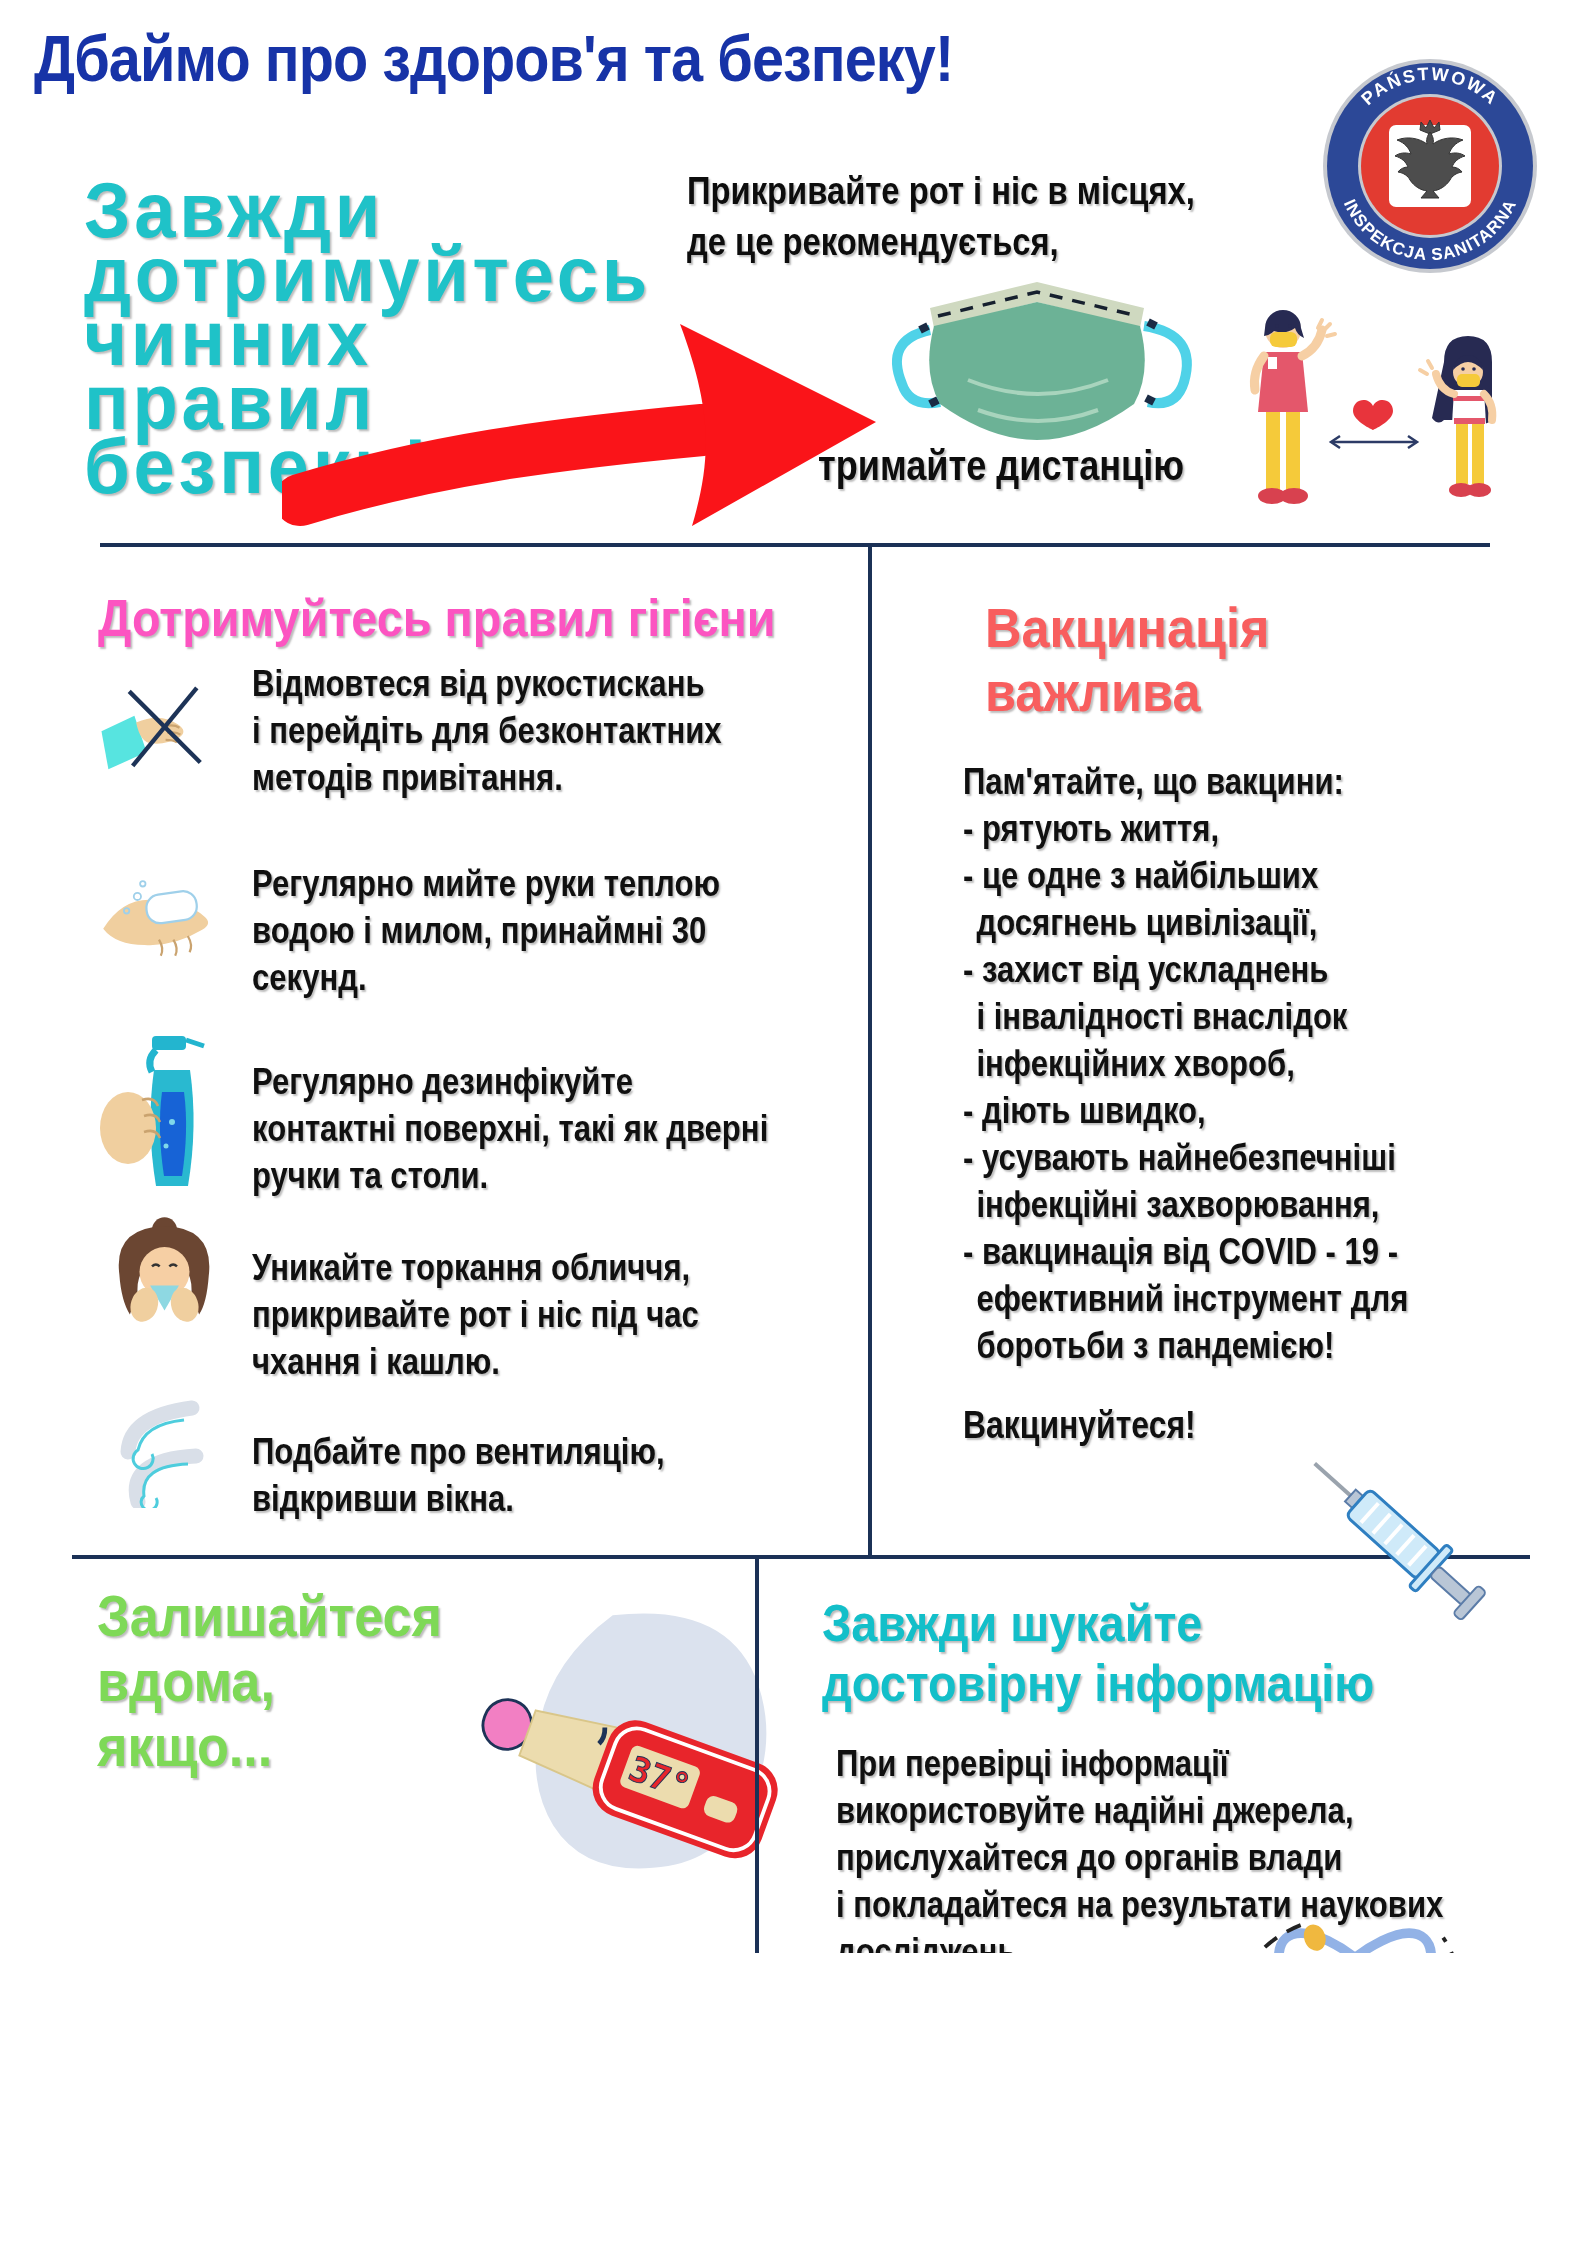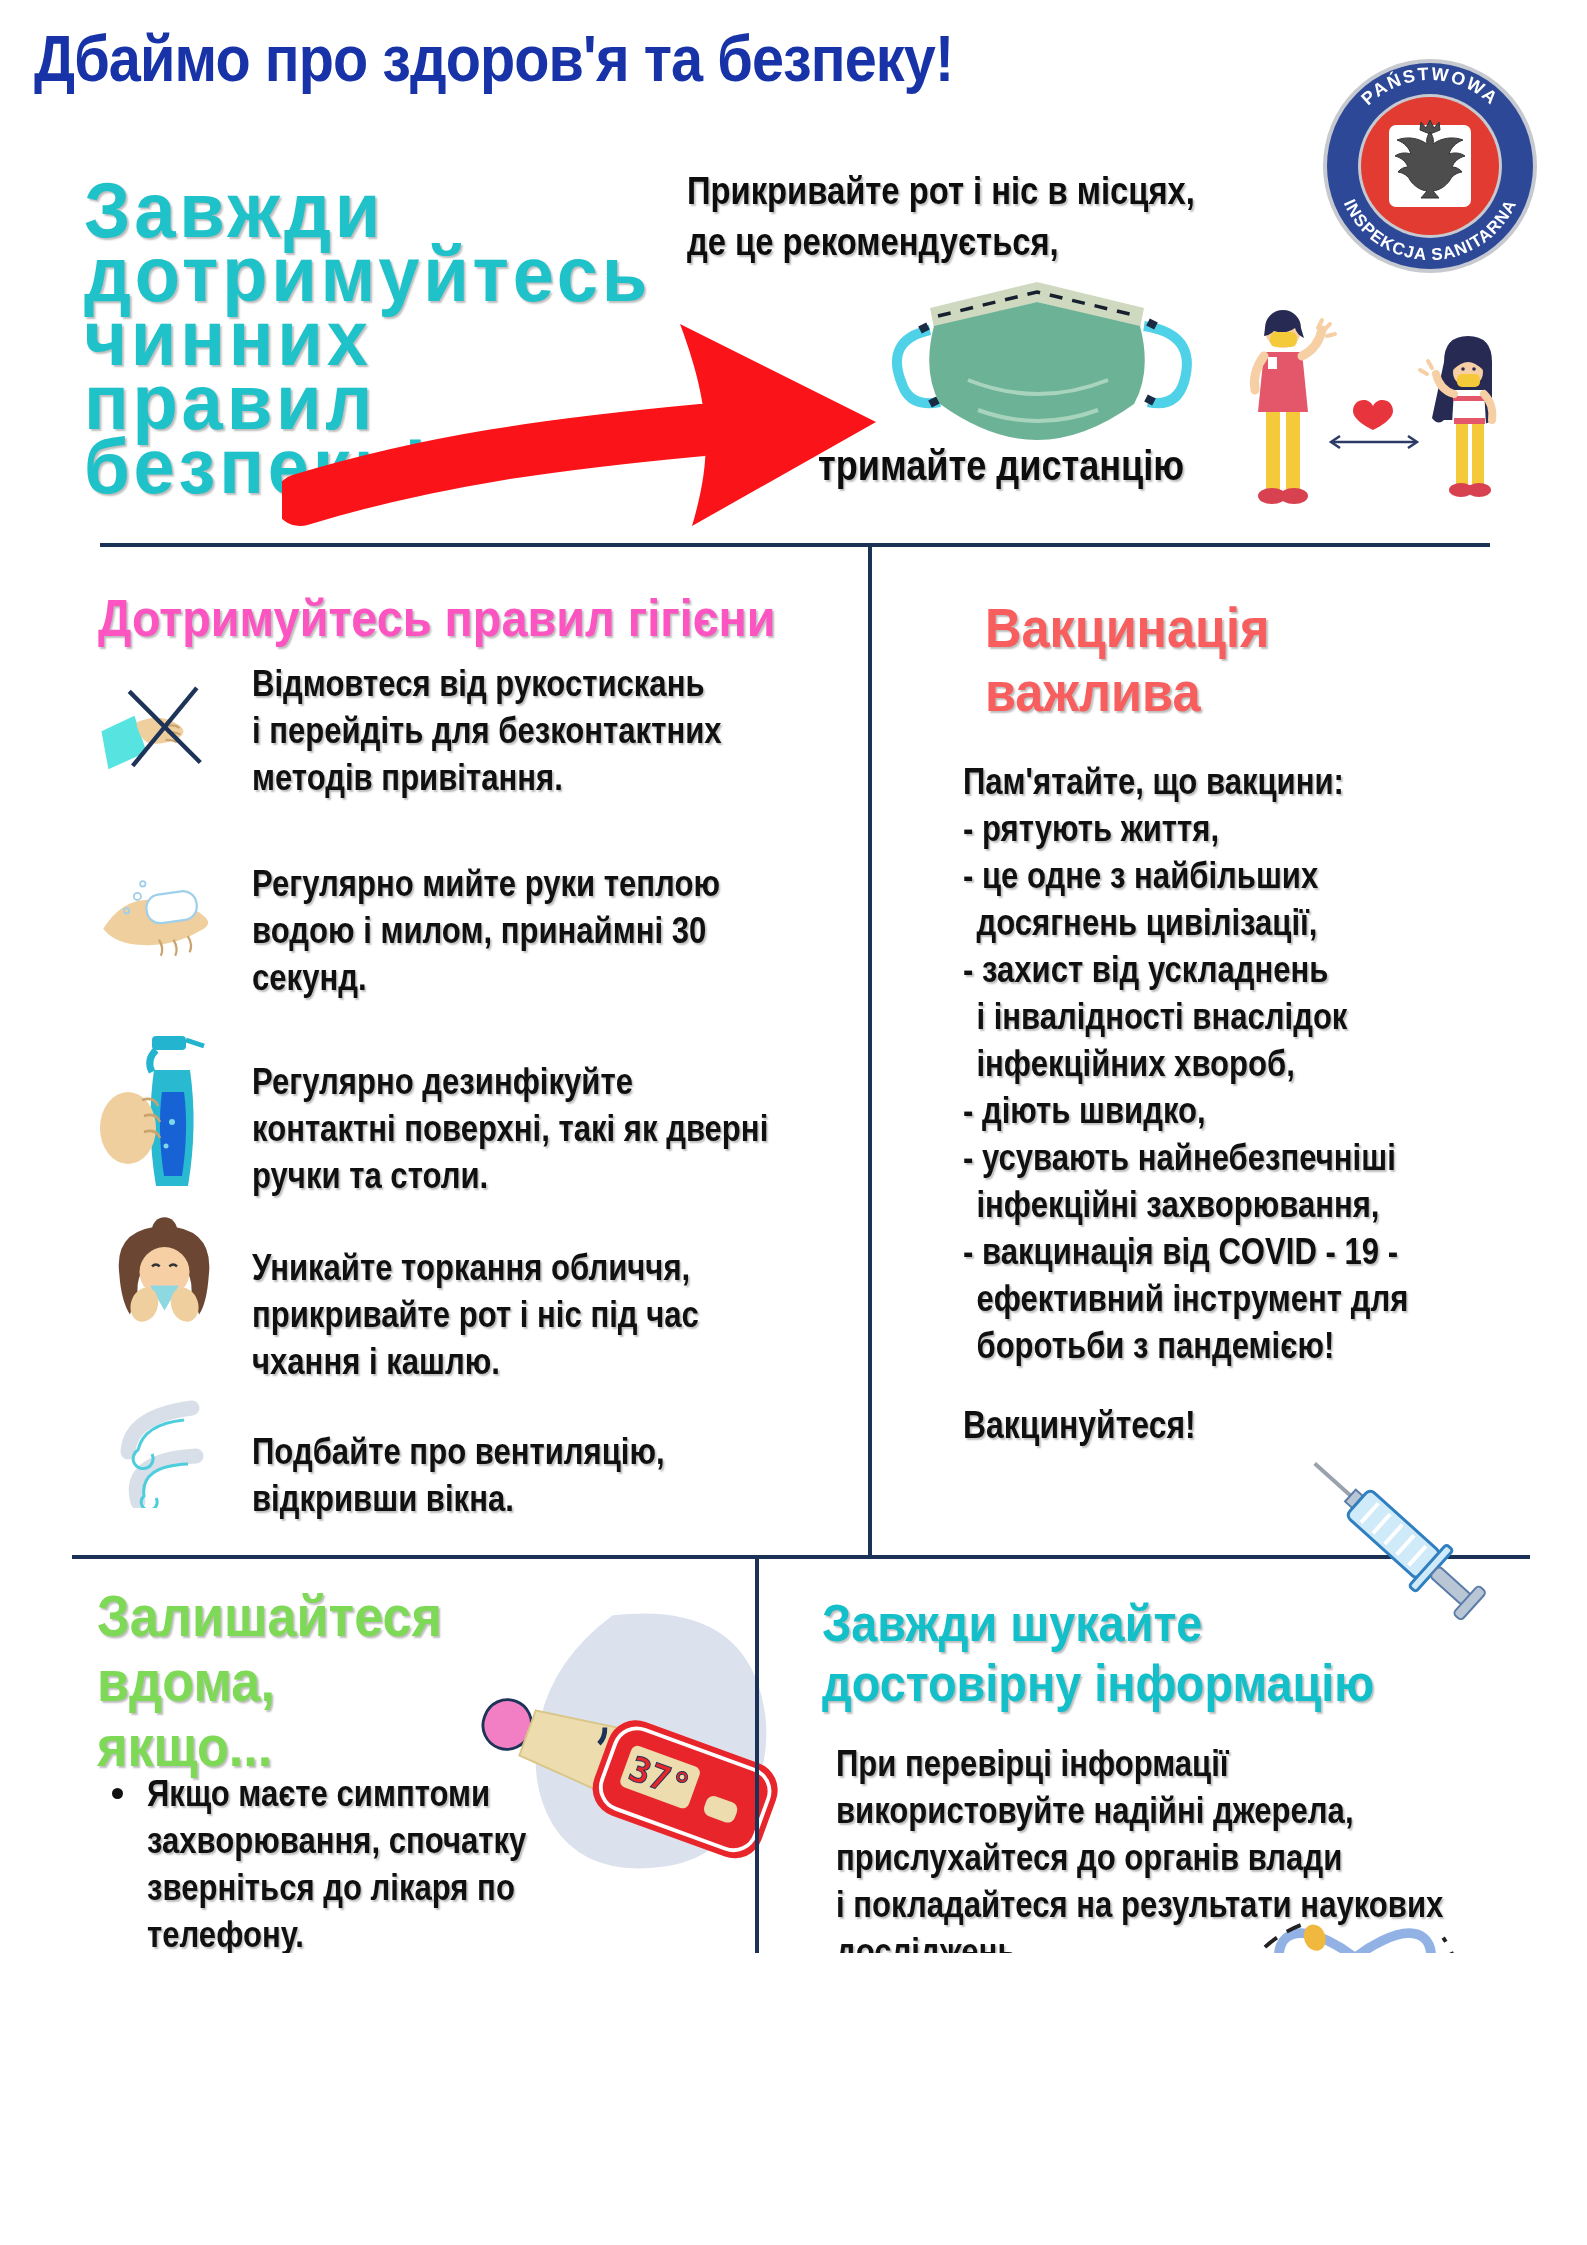--- a/index.html
+++ b/index.html
@@ -260,29 +260,20 @@
       <path d="M150 140 q4 10 0 18" stroke="#1d3357" stroke-width="5" fill="none"></path>
       <rect x="158" y="120" width="186" height="104" rx="30" fill="#e8252b"></rect>
       <rect x="166" y="128" width="170" height="88" rx="24" fill="none" stroke="#ffffff" stroke-width="4"></rect>
       <rect x="184" y="146" width="76" height="46" rx="7" fill="#ecdcae"></rect>
       <text x="222" y="182" text-anchor="middle" font-family="DejaVu Sans Mono, monospace" font-size="36" font-weight="bold" fill="#e8252b" stroke="#1d3357" stroke-width="1">37°</text>
       <rect x="276" y="168" width="34" height="22" rx="8" fill="#ecdcae"></rect>
     </g>
   </svg>
 
   <div class="abs bullets">
-    <div class="brow">
-      <span class="bdot"></span>
-      <div class="body-txt cond sh">
-        <div>Якщо маєте симптоми</div>
-        <div>захворювання, спочатку</div>
-        <div>зверніться до лікаря по</div>
-        <div>телефону.</div>
-      </div>
-    </div>
   </div>
   <div class="abs lone-dot"></div>
 
   <div class="abs sec-head-teal2 hcond sh">
     <div>Завжди шукайте</div>
     <div>достовірну інформацію</div>
   </div>
   <div class="abs body-txt info-body cond sh">
     <div>При перевірці інформації</div>
     <div>використовуйте надійні джерела,</div>

